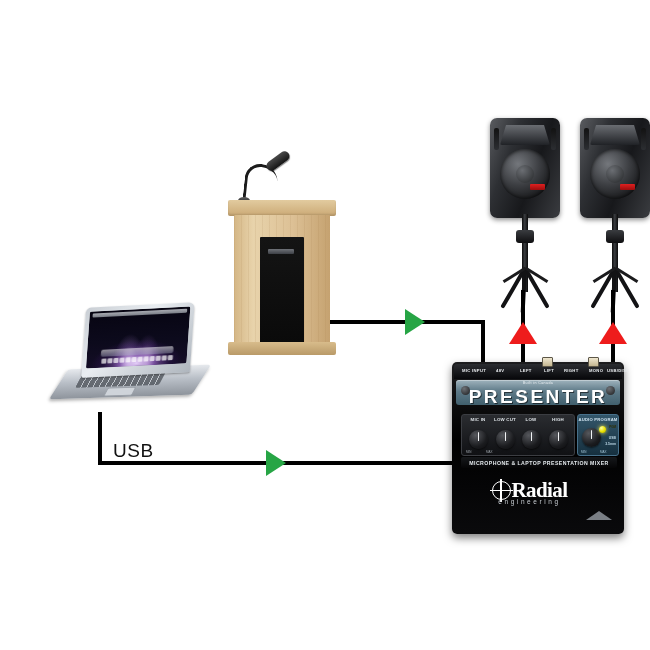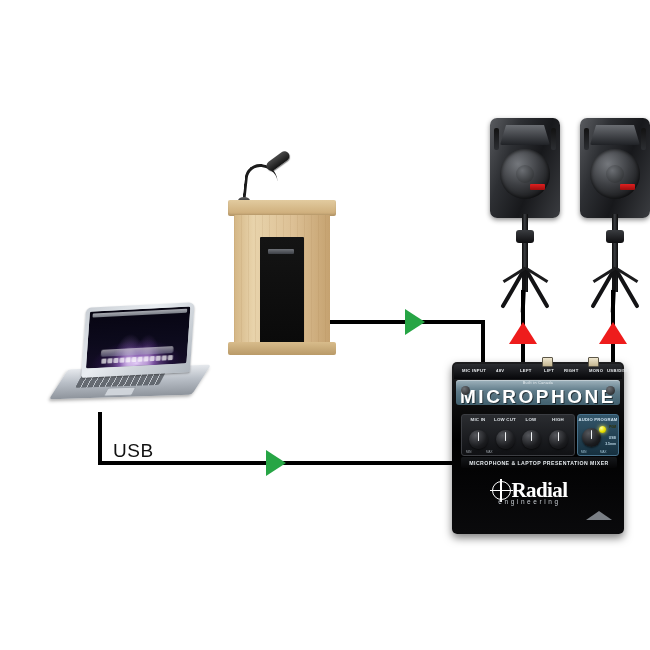--- a/index.html
+++ b/index.html
@@ -251,21 +251,21 @@
       <span class="jack-lbl" style="left:90px;">LIFT</span>
       <span class="jack-lbl" style="left:110px;">RIGHT</span>
       <span class="jack-lbl" style="left:135px;">MONO</span>
       <span class="jack-lbl" style="left:153px;">USB/DISC</span>
       <div class="sw" style="left:88px;"></div>
       <div class="sw" style="left:134px;"></div>
     </div>
 
     <div class="mx-banner">
       <div class="mx-built">Built in Canada</div>
-      <div class="mx-title">MICROPHONE</div>
+      <div class="mx-title">PRESENTER</div>
     </div>
     <div class="screw" style="left:9px;"></div>
     <div class="screw" style="right:9px;"></div>
 
     <div class="mx-ctrl">
       <span class="knob-lbl" style="left:3px;top:2px;">MIC IN</span>
       <span class="knob-lbl" style="left:30px;top:2px;">LOW CUT</span>
       <span class="knob-lbl" style="left:56px;top:2px;">LOW</span>
       <span class="knob-lbl" style="left:83px;top:2px;">HIGH</span>
       <div class="knob" style="left:7px;"></div>

